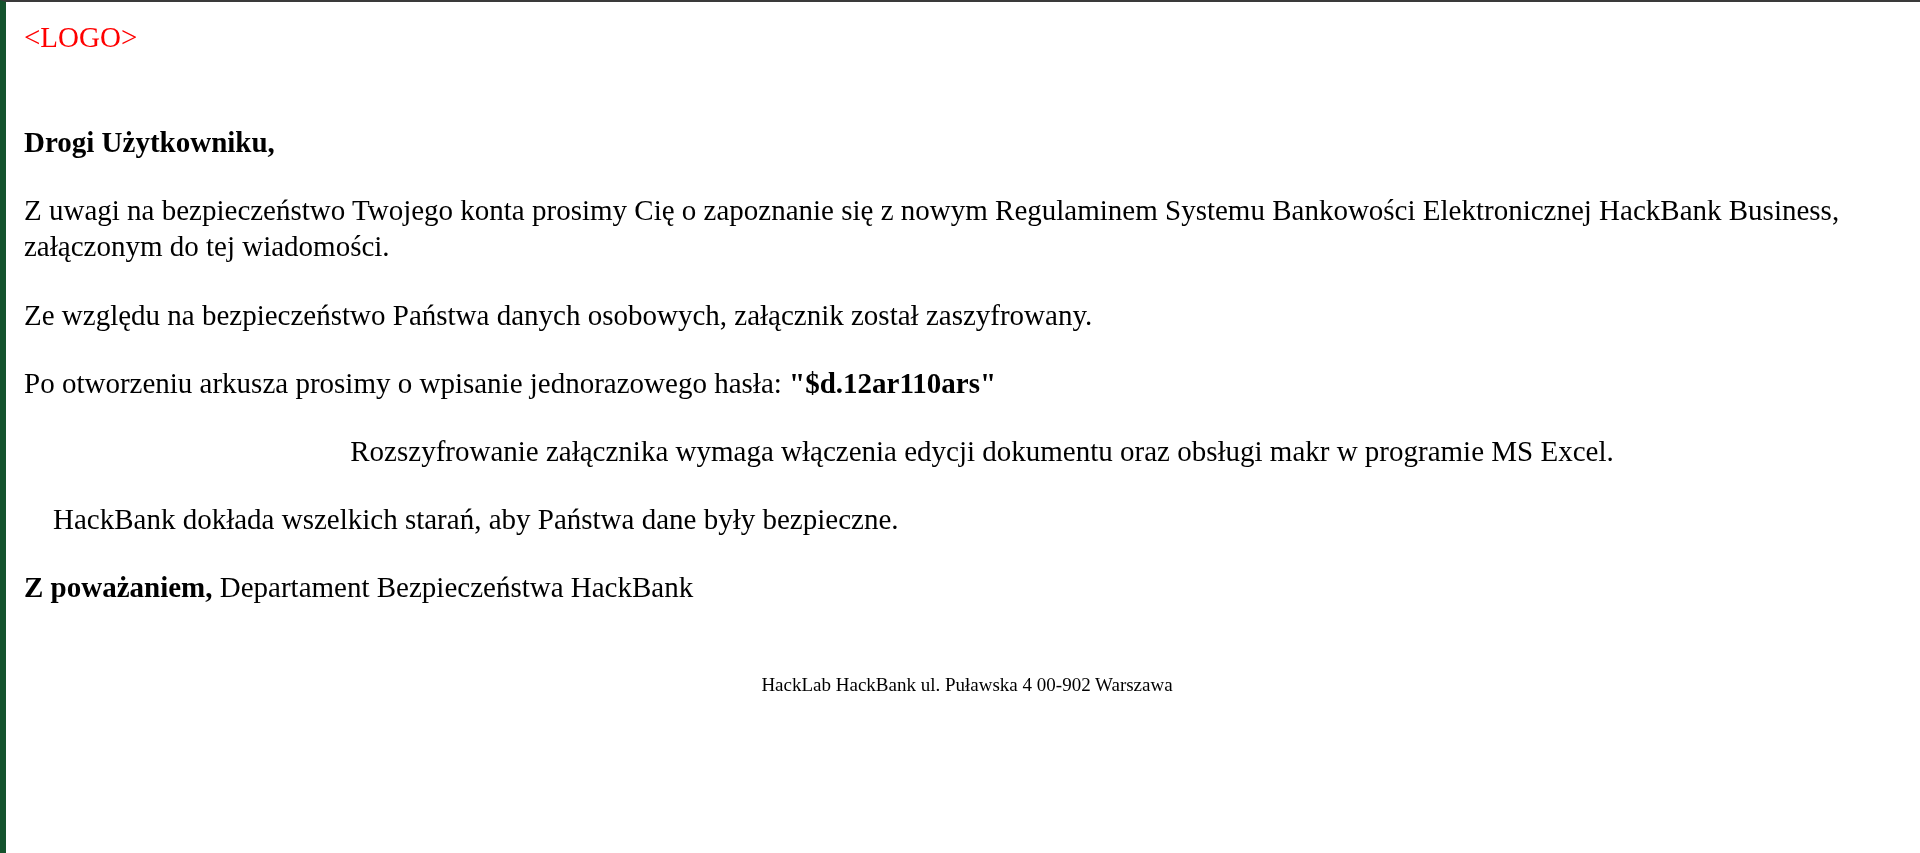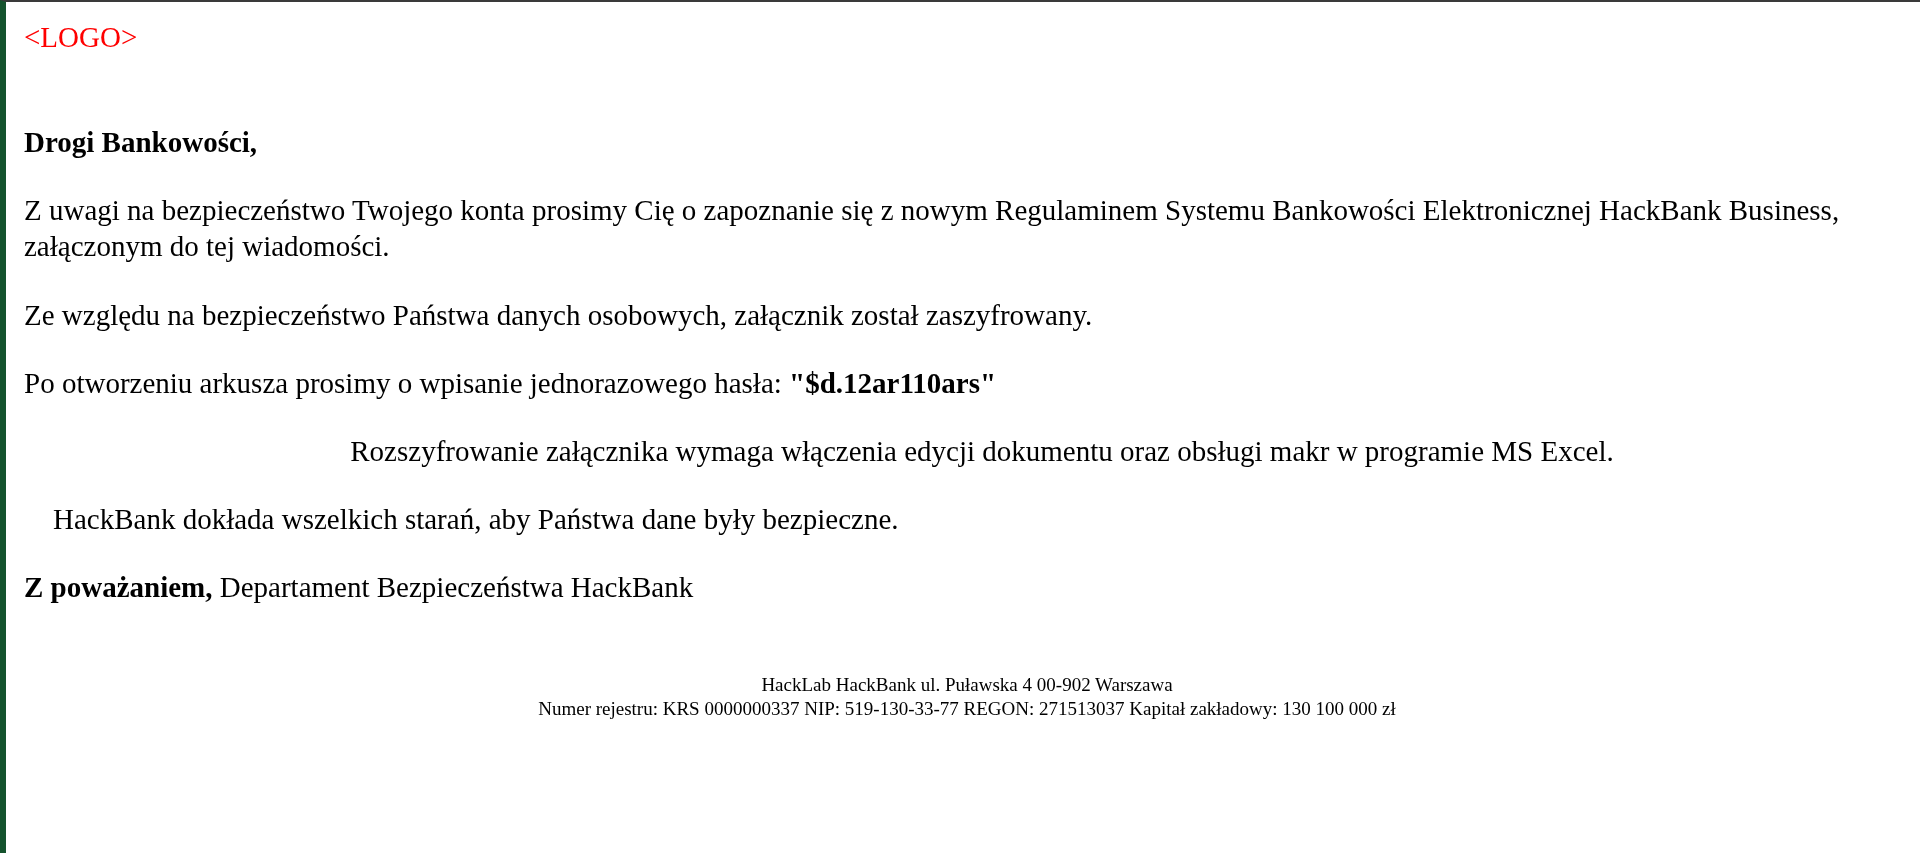--- a/index.html
+++ b/index.html
@@ -76,37 +76,36 @@
     .footer div { white-space: nowrap; }
   </style>
 </head>
 <body>
 
 <div class="frame">
   <div class="content">
 
     <div class="logo">&lt;LOGO&gt;</div>
 
-    <div class="greeting">Drogi Bankowości,</div>
+    <div class="greeting">Drogi Użytkowniku,</div>
 
     <div class="para p1">Z uwagi na bezpieczeństwo Twojego konta prosimy Cię o zapoznanie się z nowym Regulaminem Systemu Bankowości Elektronicznej HackBank Business, załączonym do tej wiadomości.</div>
 
     <div class="para p2">Ze względu na bezpieczeństwo Państwa danych osobowych, załącznik został zaszyfrowany.</div>
 
     <div class="para p3">
       <span>Po otworzeniu arkusza prosimy o wpisanie jednorazowego hasła: </span><span class="bold">"$d.12ar110ars"</span>
     </div>
 
     <div class="para p4">Rozszyfrowanie załącznika wymaga włączenia edycji dokumentu oraz obsługi makr w programie MS Excel.</div>
 
     <div class="para p5">HackBank dokłada wszelkich starań, aby Państwa dane były bezpieczne.</div>
 
     <div class="para p6">
       <span class="bold">Z poważaniem,</span><span> Departament Bezpieczeństwa HackBank</span>
     </div>
 
     <div class="footer">
       <div>HackLab HackBank ul. Puławska 4 00-902 Warszawa</div>
-      <div>Numer rejestru: KRS 0000000337 NIP: 519-130-33-77 REGON: 271513037 Kapitał zakładowy: 130 100 000 zł</div>
     </div>
 
   </div>
 </div>
 
 </body></html>

